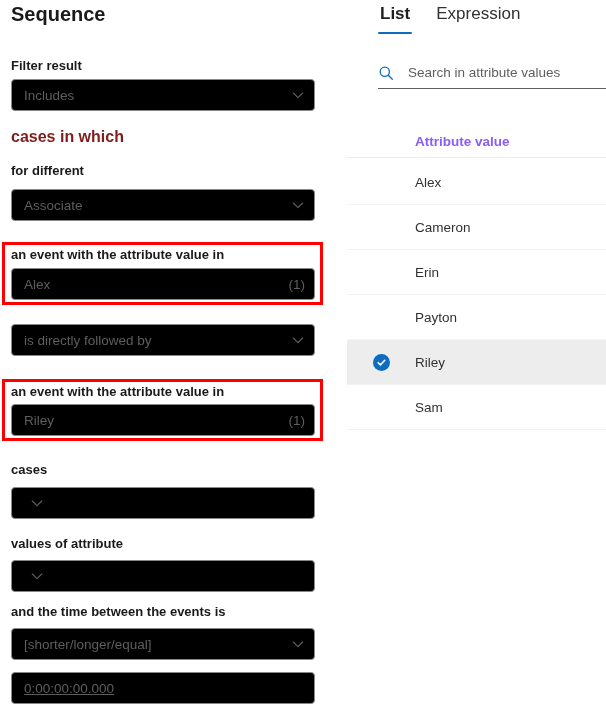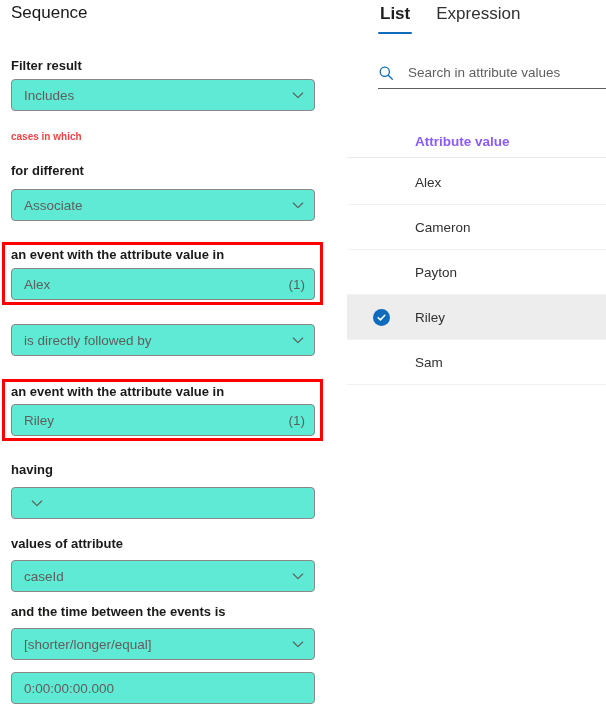--- a/index.html
+++ b/index.html
@@ -32,46 +32,46 @@
     box-sizing: border-box;
     padding: 0;
     flex: 0 0 347px;
     background: #ffffff;
   }
 
   .panel-title {
     position: absolute;
     left: 11px;
     top: 3px;
-    font-size: 17px;
-    font-weight: 400;
+    font-size: 20px;
+    font-weight: 700;
     color: #1b1a19;
     letter-spacing: 0;
   }
 
   .field-label {
     font-size: 13px;
     font-weight: 700;
     color: #1b1a19;
     line-height: 16px;
   }
 
   .plain-label {
-    font-size: 10px;
-    font-weight: 700;
-    color: #ef4444;
+    font-size: 16px;
+    font-weight: 700;
+    color: #7f1d1d;
     line-height: 16px;
   }
 
   .control-box {
     box-sizing: border-box;
     height: 32px;
     border: 1px solid #8a8886;
     border-radius: 4px;
-    background: #5eead4;
+    background: #000000;
     display: flex;
     align-items: center;
     padding: 0 9px 0 12px;
     font-size: 13.5px;
     color: #605e5c;
   }
   .control-box .val {
     flex: 1 1 auto;
     white-space: nowrap;
     overflow: hidden;
@@ -297,47 +297,46 @@
             <svg width="14" height="14" viewBox="0 0 14 14" fill="none" stroke="currentColor" stroke-width="1.15" stroke-linecap="round" stroke-linejoin="round">
               <polyline points="2.3,5 7,9.6 11.7,5"></polyline>
             </svg>
           </span>
         </div>
         <div class="abs lp-field field-label" style="top: 384px;">an event with the attribute value in</div>
         <div class="abs lp-field control-box input-box" style="top: 404px;">
           <span class="val">Riley</span>
           <span class="count">(1)</span>
         </div>
-        <div class="abs lp-field field-label" style="top: 462px;">having</div>
+        <div class="abs lp-field field-label" style="top: 462px;">cases</div>
         <div class="abs lp-field control-box" style="top: 487px;">
           <span class="chev">
             <svg width="14" height="14" viewBox="0 0 14 14" fill="none" stroke="currentColor" stroke-width="1.15" stroke-linecap="round" stroke-linejoin="round">
               <polyline points="2.3,5 7,9.6 11.7,5"></polyline>
             </svg>
           </span>
         </div>
         <div class="abs lp-field field-label" style="top: 536px;">values of attribute</div>
         <div class="abs lp-field control-box" style="top: 560px;">
-          <span class="val">caseId</span>
           <span class="chev">
             <svg width="14" height="14" viewBox="0 0 14 14" fill="none" stroke="currentColor" stroke-width="1.15" stroke-linecap="round" stroke-linejoin="round">
               <polyline points="2.3,5 7,9.6 11.7,5"></polyline>
             </svg>
           </span>
         </div>
         <div class="abs lp-field field-label" style="top: 604px;">and the time between the events is</div>
         <div class="abs lp-field control-box" style="top: 628px;">
           <span class="val">[shorter/longer/equal]</span>
           <span class="chev">
             <svg width="14" height="14" viewBox="0 0 14 14" fill="none" stroke="currentColor" stroke-width="1.15" stroke-linecap="round" stroke-linejoin="round">
               <polyline points="2.3,5 7,9.6 11.7,5"></polyline>
             </svg>
           </span>
         </div>
-        <div class="abs lp-field control-box input-box" style="top: 672px;">
+        <div class="abs lp-field control-box input-box" style="top: 672px; text-decoration: underline;">
           <span class="val">0:00:00:00.000</span>
         </div>
       </div>
     <div id="left-redboxes">
         <div class="redbox" style="top: 242px; height: 63px; border-color: rgb(255, 0, 0);"></div>
         <div class="redbox" style="top: 379px; height: 62px; border-color: rgb(255, 0, 0);"></div>
       </div>
   </div>
 
   <div class="v-divider"></div>
@@ -366,20 +365,24 @@
         <div class="list-row">
           <div class="check-slot"></div>
           <div class="row-label">Alex</div>
         </div>
         <div class="list-row">
           <div class="check-slot"></div>
           <div class="row-label">Cameron</div>
         </div>
         <div class="list-row">
           <div class="check-slot"></div>
+          <div class="row-label">Erin</div>
+        </div>
+        <div class="list-row">
+          <div class="check-slot"></div>
           <div class="row-label">Payton</div>
         </div>
         <div class="list-row selected">
           <div class="check-slot">
             <span class="check-circle" style="background: rgb(15, 108, 189);">
               <svg width="11" height="11" viewBox="0 0 11 11" fill="none" stroke="currentColor" stroke-width="1.6" stroke-linecap="round" stroke-linejoin="round">
                 <polyline points="2.2,5.7 4.4,7.9 8.8,3.3"></polyline>
               </svg>
             </span>
           </div>

